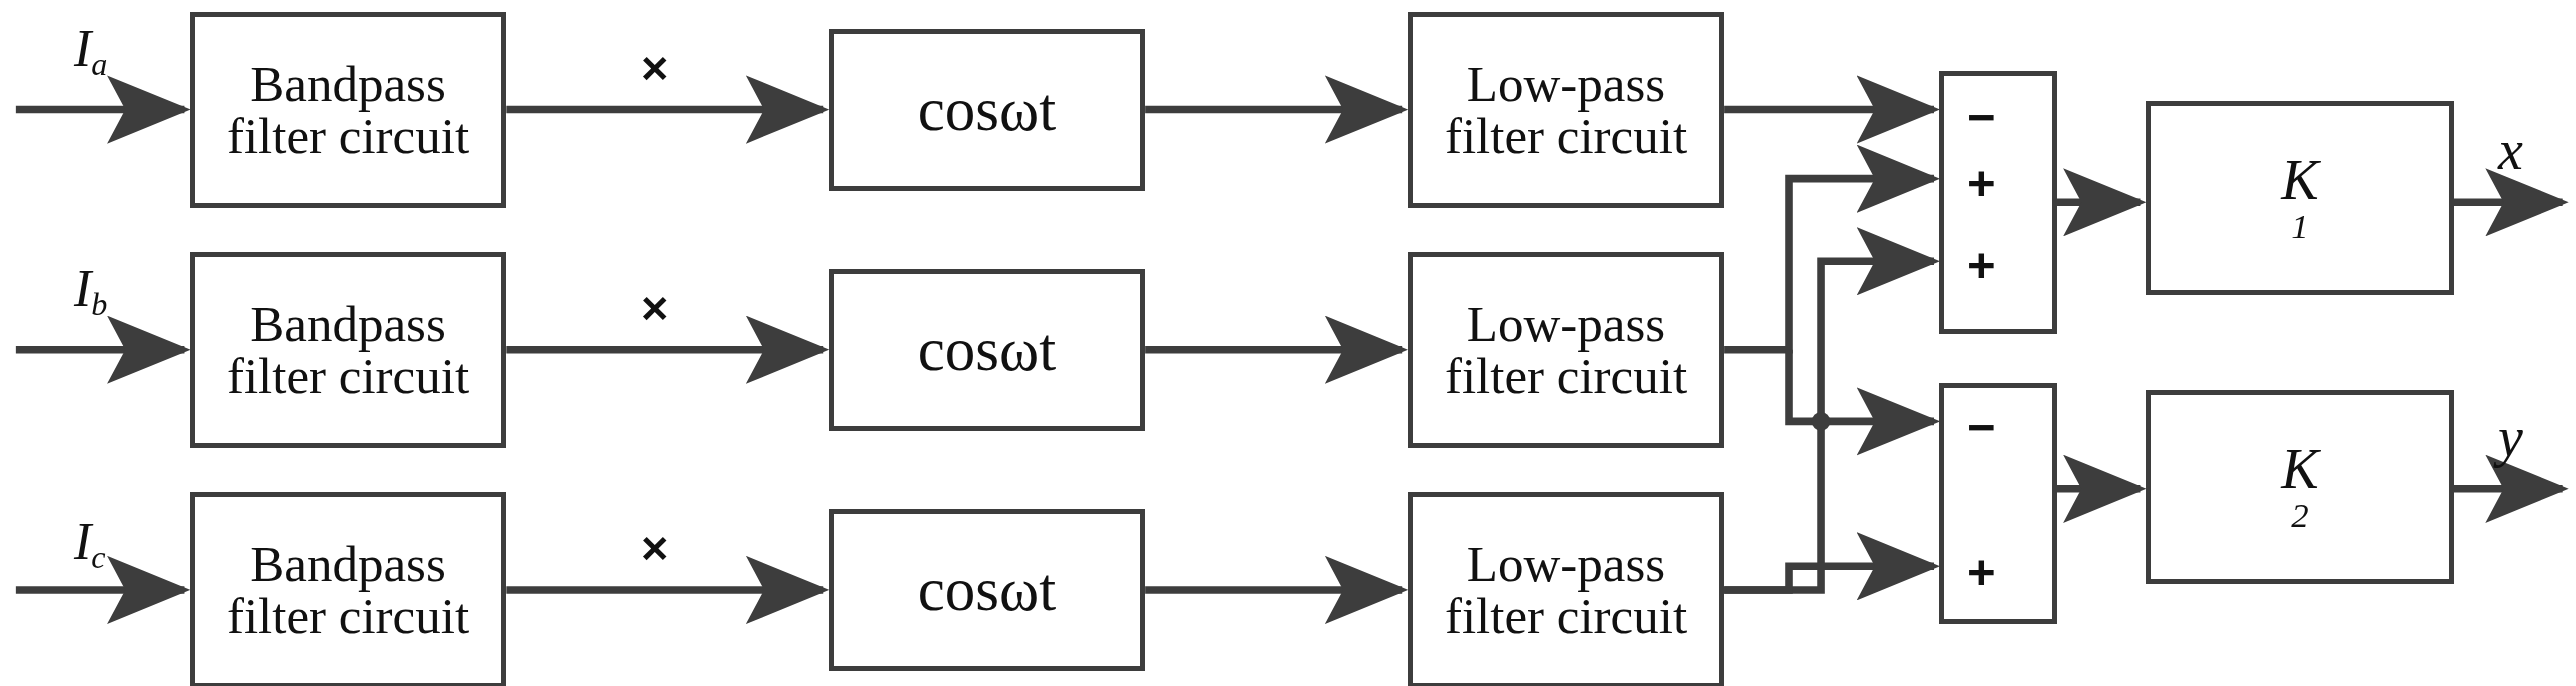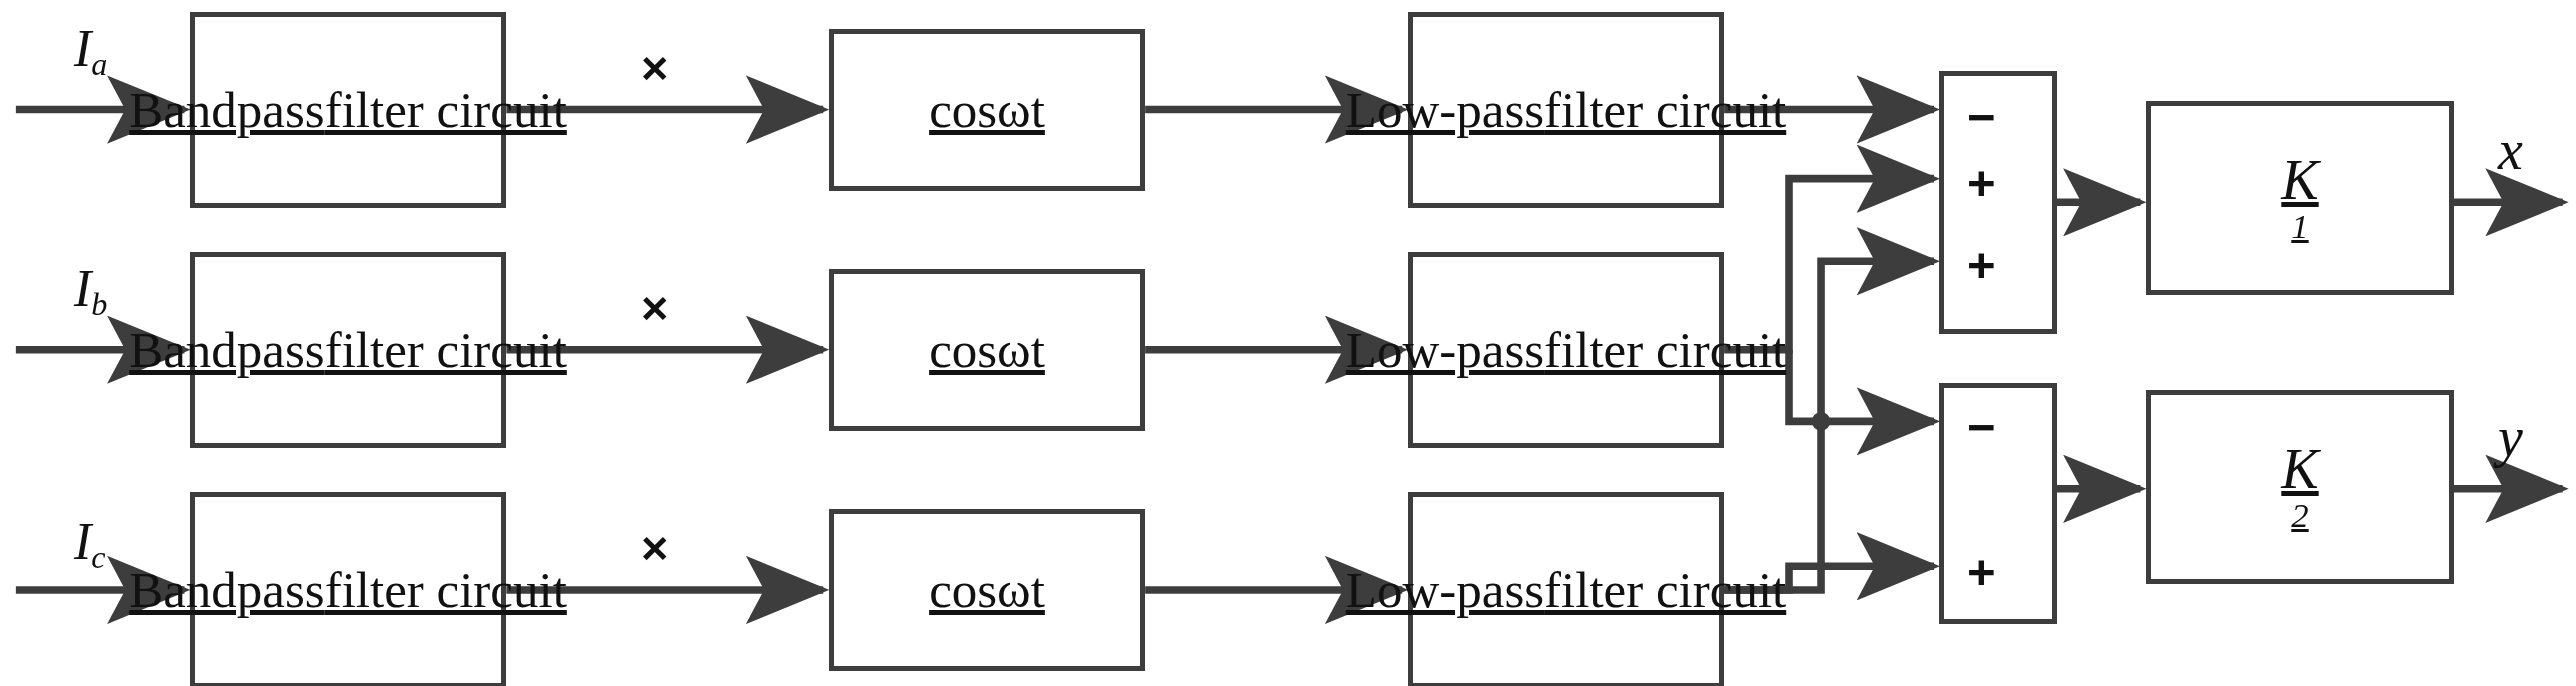--- a/index.html
+++ b/index.html
@@ -1,26 +1,26 @@
 <!DOCTYPE html>
 <html style="font-size:13.5px"><head>
 <meta charset="utf-8">
 <style>
   html,body{margin:0;padding:0;background:#ffffff;}
   body{width:2576px;height:686px;overflow:hidden;font-family:"Liberation Serif",serif;}
   #diagram{position:relative;width:2576px;height:672px;background:#fff;}
   svg#wires{position:absolute;left:0;top:0;width:2576px;height:686px;}
   .blk{position:absolute;box-sizing:border-box;background:#fff;
-       border:5px solid #3d3d3d;display:flex;flex-direction:row;
+       border:5px solid #3d3d3d;display:flex;flex-direction:column;
        align-items:center;justify-content:center;
        font-family:"Liberation Serif",serif;color:#111;
-       line-height:1.02;text-align:center;text-decoration:underline;}
+       line-height:1.02;text-align:center;}
   .blk span{display:block;white-space:nowrap;}
   .blk.two-line{font-size:51px;}
-  .blk.one-line{font-size:51px;}
+  .blk.one-line{font-size:61px;}
   .blk.gain{font-size:56px;font-style:italic;}
   .sumbox{position:absolute;box-sizing:border-box;background:#fff;
           border:5px solid #3d3d3d;}
   .sign{position:absolute;font-family:"Liberation Sans",sans-serif;
         font-size:49px;font-weight:700;color:#111;line-height:1;
         text-align:center;width:51px;}
   .lbl{position:absolute;font-family:"Liberation Serif",serif;
        font-style:italic;color:#111;white-space:nowrap;}
   .lbl.cur{font-size:52px;}
   .lbl.out{font-size:56px;}

